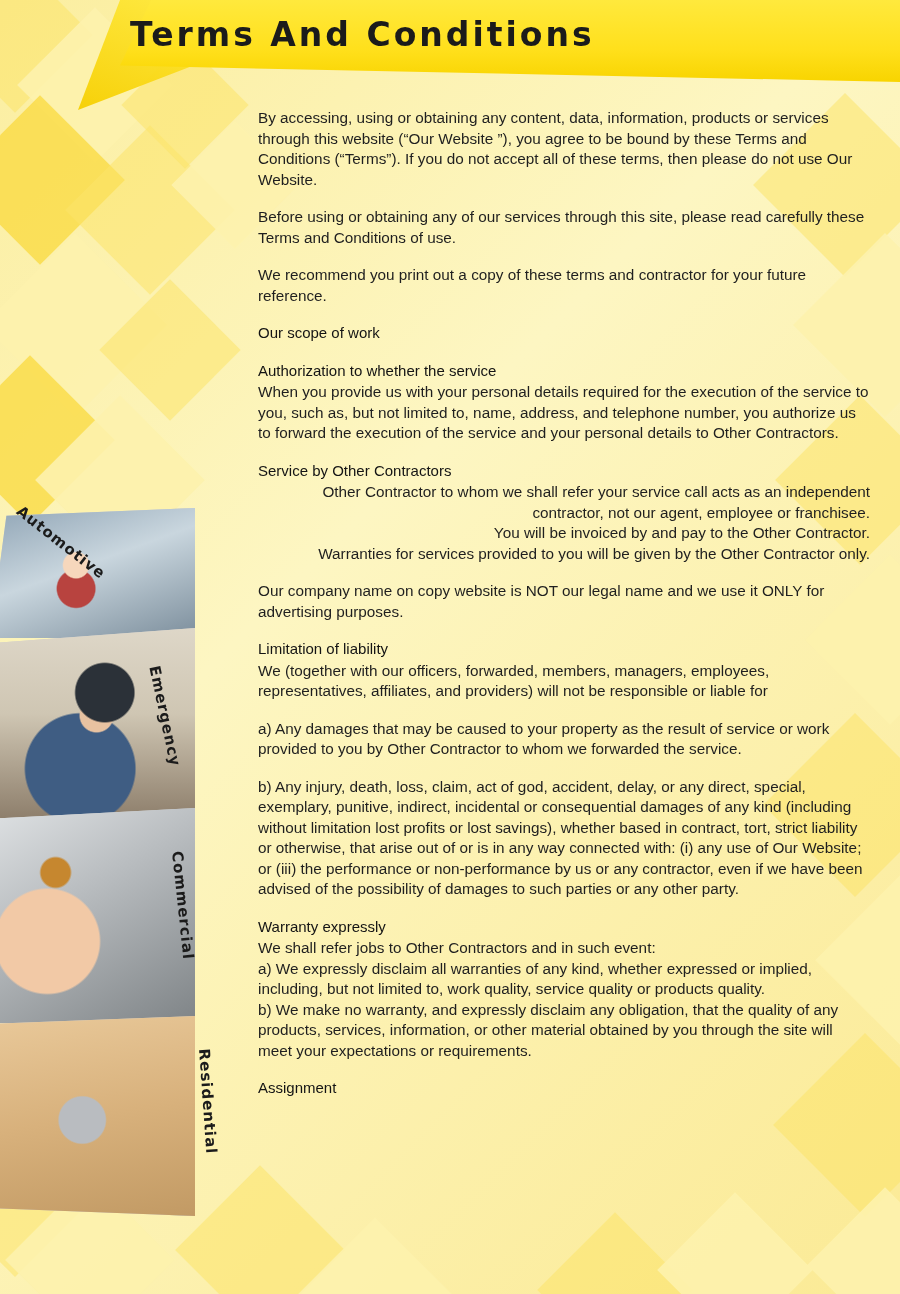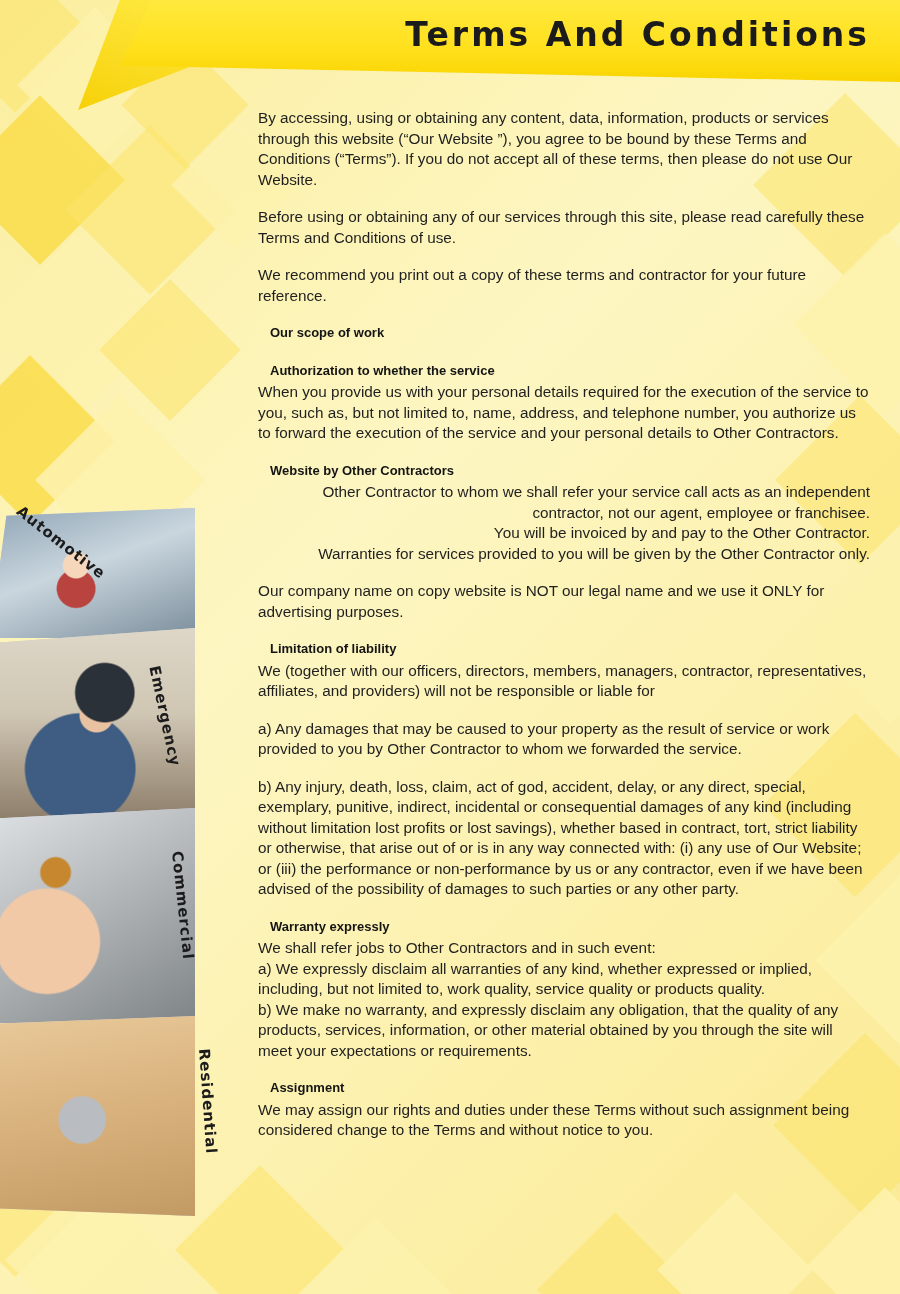--- a/index.html
+++ b/index.html
@@ -57,21 +57,21 @@
     height: 110px;
     background: linear-gradient(200deg,#ffe93d 0%, #f6cf00 100%);
     clip-path: polygon(35% 0%, 100% 0%, 100% 58%, 0% 100%);
     opacity: .95;
   }
   #page-title {
     position: absolute;
     top: 15px;
     left: 130px;
     width: 740px;
-    text-align: right;
+    text-align: left;
     font-family: "DejaVu Sans", sans-serif;
     font-weight: bold;
     font-size: 33px;
     letter-spacing: 3px;
     color: #1b1b1b;
   }
 
   
   #collage {
     position: absolute;
@@ -143,23 +143,23 @@
     top: 108px;
     width: 612px;
     font-size: 15.3px;
     line-height: 20.5px;
     color: #1f1f1f;
   }
   .para {
     margin: 0 0 17px 0;
   }
   .sec-head {
-    font-weight: bold;
-    margin: 0 0 1px 12px;
-    font-size: 13px;
+    font-weight: normal;
+    margin: 0 0 1px 0;
+    font-size: 15px;
     color: #141414;
   }
   .sec {
     margin-bottom: 17px;
   }
 </style>
 </head>
 <body>
 
 <div id="page">
@@ -226,50 +226,49 @@
     <div class="sec">
       <div class="sec-head">Our scope of work</div>
     </div>
 
     <div class="sec">
       <div class="sec-head">Authorization to whether the service</div>
       <div class="sec-body">When you provide us with your personal details required for the execution of the service to you, such as, but not limited to, name, address, and telephone number, you authorize us to forward the execution of the service and your personal details to Other Contractors.</div>
     </div>
 
     <div class="sec">
-      <div class="sec-head">Website by Other Contractors</div>
+      <div class="sec-head">Service by Other Contractors</div>
       <div class="sec-body" style="white-space: pre-line; text-align: right;">Other Contractor to whom we shall refer your service call acts as an independent contractor, not our agent, employee or franchisee.
 You will be invoiced by and pay to the Other Contractor.
 Warranties for services provided to you will be given by the Other Contractor only.</div>
     </div>
 
     <div class="sec">
       <div class="sec-body">Our company name on copy website is NOT our legal name and we use it ONLY for advertising purposes.</div>
     </div>
 
     <div class="sec">
       <div class="sec-head">Limitation of liability</div>
-      <div class="sec-body">We (together with our officers, directors, members, managers, contractor, representatives, affiliates, and providers) will not be responsible or liable for</div>
+      <div class="sec-body">We (together with our officers, forwarded, members, managers, employees, representatives, affiliates, and providers) will not be responsible or liable for</div>
     </div>
 
     <div class="sec">
       <div class="sec-body">a) Any damages that may be caused to your property as the result of service or work provided to you by Other Contractor to whom we forwarded the service.</div>
     </div>
 
     <div class="sec">
       <div class="sec-body">b) Any injury, death, loss, claim, act of god, accident, delay, or any direct, special, exemplary, punitive, indirect, incidental or consequential damages of any kind (including without limitation lost profits or lost savings), whether based in contract, tort, strict liability or otherwise, that arise out of or is in any way connected with: (i) any use of Our Website; or (iii) the performance or non-performance by us or any contractor, even if we have been advised of the possibility of damages to such parties or any other party.</div>
     </div>
 
     <div class="sec">
       <div class="sec-head">Warranty expressly</div>
       <div class="sec-body" style="white-space: pre-line;">We shall refer jobs to Other Contractors and in such event:
 a) We expressly disclaim all warranties of any kind, whether expressed or implied, including, but not limited to, work quality, service quality or products quality.
 b) We make no warranty, and expressly disclaim any obligation, that the quality of any products, services, information, or other material obtained by you through the site will meet your expectations or requirements.</div>
     </div>
 
     <div class="sec">
       <div class="sec-head">Assignment</div>
-      <div class="sec-body">We may assign our rights and duties under these Terms without such assignment being considered change to the Terms and without notice to you.</div>
     </div>
 
   </div>
 
 </div>
 
 </body></html>

